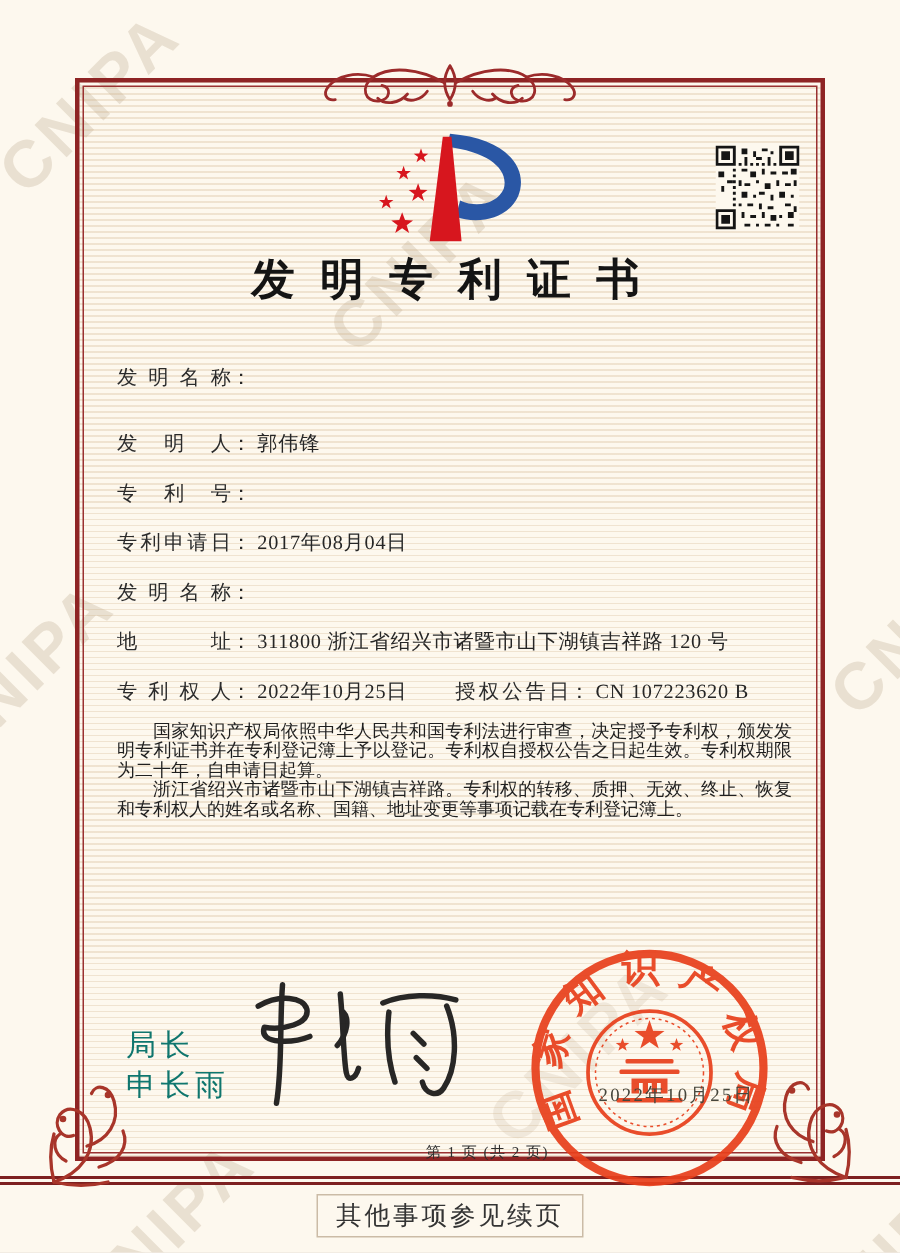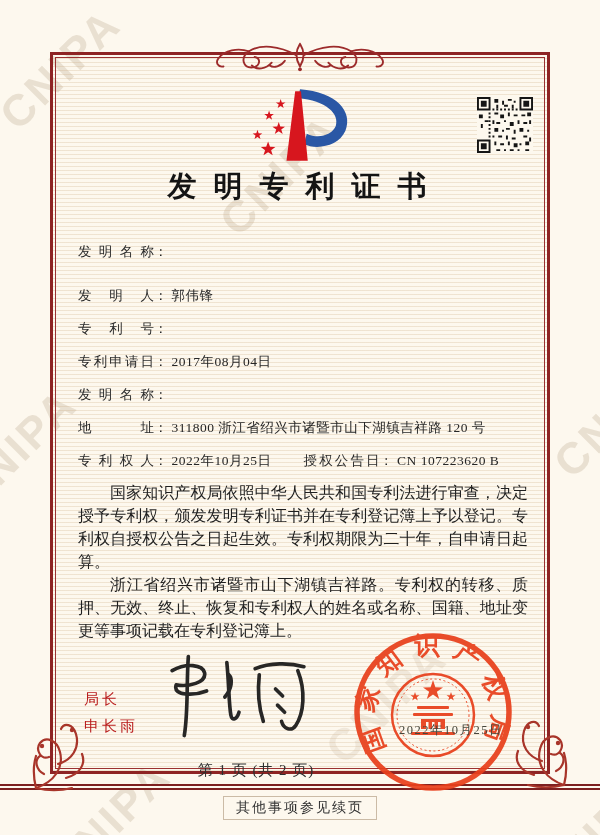--- a/index.html
+++ b/index.html
@@ -26,38 +26,38 @@
   .fields{position:absolute;left:78px;top:243px;width:452px;z-index:5;font-size:13.5px;line-height:18px;color:#262626;}
   .row{display:flex;margin-bottom:15px;white-space:nowrap;}
   .row.first{margin-bottom:26px;}
   .lbl{display:inline-block;width:76px;text-align:justify;text-align-last:justify;color:#2b2b2b;}
   .colon{margin-right:4px;}
   .val{letter-spacing:0.5px;}
   .col1-val{display:inline-block;width:118px;}
   .col2{margin-left:14px;display:flex;}
   
   .bodytext{position:absolute;left:78px;top:481px;width:450px;z-index:5;
-            font-size:16px;line-height:23px;text-align:justify;color:#1f1f1f;}
+            font-size:12px;line-height:13px;text-align:justify;color:#1f1f1f;}
   .bodytext p{margin:0;text-indent:2em;}
   
   .sig-labels{position:absolute;left:84px;top:685px;z-index:5;
-              font-family:Liberation Sans, sans-serif;
-              font-size:15px;letter-spacing:3px;color:#b91c1c;line-height:27px;}
+              font-family:Liberation Mono, monospace;
+              font-size:20px;letter-spacing:3px;color:#0f766e;line-height:27px;}
   .sig-script{position:absolute;left:162px;top:648px;z-index:5;}
   
   .seal{position:absolute;left:351px;top:630px;z-index:6;}
   .seal-date{position:absolute;left:366px;top:722px;width:170px;z-index:7;
              font-size:12.5px;letter-spacing:1.5px;color:#46463c;text-align:center;}
   
-  .page-info{position:absolute;left:146px;top:761px;width:220px;z-index:7;text-align:center;
-             font-size:15px;letter-spacing:1px;color:#2e2e2e;}
+  .page-info{position:absolute;left:146px;top:761px;width:220px;z-index:7;text-align:right;
+             font-size:10px;letter-spacing:1px;color:#2e2e2e;}
   .divider{position:absolute;left:0;top:784px;width:600px;height:2px;z-index:3;
            border-top:2px solid #7d2020;border-bottom:2px solid #7d2020;background:#fdf8ee;}
   .note-wrap{position:absolute;left:0;top:796px;width:600px;z-index:5;text-align:center;}
-  .note{display:inline-block;border:1px solid #cbbba6;padding:2px 12px;font-size:14px;
+  .note{display:inline-block;border:1px solid #cbbba6;padding:2px 12px;font-size:17px;
         letter-spacing:2px;color:#333;background:#fdf8ee;}
 </style>
 </head>
 <body>
 
 <div class="page">
 
   <div class="wm" style="left:-14px;top:44px;">CNIPA</div>
   <div class="wm" style="left:206px;top:150px;">CNIPA</div>
   <div class="wm" style="left:-58px;top:424px;">CNIPA</div>

